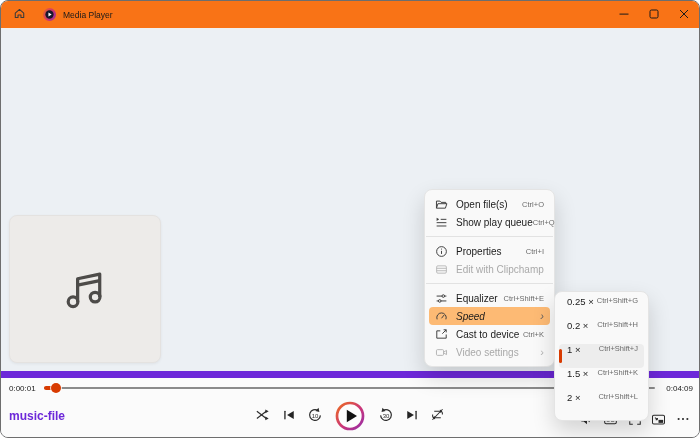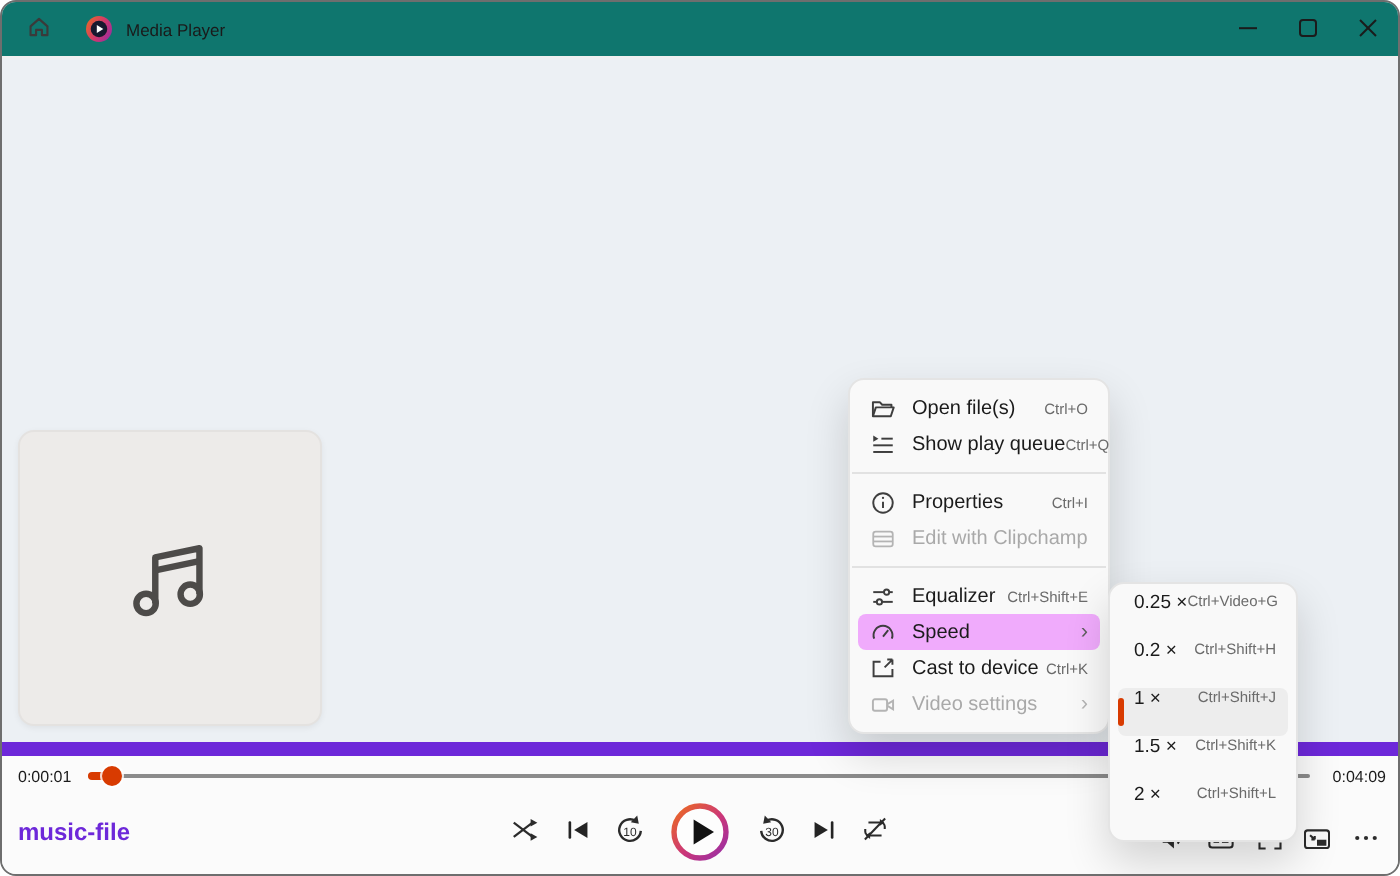--- a/index.html
+++ b/index.html
@@ -4,21 +4,21 @@
 <style>
   html,body{margin:0;padding:0;background:#ffffff;}
   *{box-sizing:border-box;font-family:"Liberation Sans","DejaVu Sans",sans-serif;}
   .window{
     position:relative;width:700px;height:438px;
     border:1px solid #6e6e6e;border-radius:8px;overflow:hidden;
     background:#ecf0f4;
   }
   
   .titlebar{
-    position:absolute;top:0;left:0;right:0;height:28px;background:#0f766e;
+    position:absolute;top:0;left:0;right:0;height:28px;background:#f97316;
     display:flex;align-items:center;border-bottom:1px solid #f0f0f0;
   }
   .tb-btn{width:34px;height:28px;display:flex;align-items:center;justify-content:center;background:transparent;border:none;padding:0;cursor:pointer;}
   .home-btn{width:36px;}
   .app-logo{width:13px;height:13px;border-radius:50%;margin-left:6px;display:flex;align-items:center;justify-content:center;
     background:linear-gradient(120deg,#ec6c1e 0%,#cf3670 55%,#8f2ba8 100%);}
   .app-logo svg{display:block}
   .app-title{font-size:8.5px;color:#1a1a1a;margin-left:7px;}
   .win-controls{margin-left:auto;display:flex;height:28px;}
   .win-btn{width:30px;height:28px;display:flex;align-items:center;justify-content:center;background:transparent;border:none;padding:0;cursor:pointer;color:#1b1b1b;}
@@ -43,21 +43,21 @@
   .ctl-btn{width:17px;height:17px;display:flex;align-items:center;justify-content:center;background:transparent;border:none;padding:0;cursor:pointer;color:#2b2b2b;}
   .play-btn{width:30px;height:30px;border:none;background:transparent;padding:0;cursor:pointer;margin:0 3px;}
   .right-controls{position:absolute;right:8px;bottom:8px;display:flex;align-items:center;gap:7px;}
   
   .menu{
     position:absolute;background:#f9f9f9;border:1px solid #e4e4e4;border-radius:8px;
     box-shadow:0 10px 22px rgba(0,0,0,.16);padding:5px 0;z-index:30;
   }
   .context-menu{left:423px;top:188px;width:131px;}
   .mrow{display:flex;align-items:center;height:18px;margin:0 4px;padding:0 6px;border-radius:4px;cursor:pointer;text-align:right;}
-  .mrow.highlighted{background:#f0abfc;}
+  .mrow.highlighted{background:#fdba74;font-style:italic;}
   .micon{width:13px;height:13px;display:flex;align-items:center;justify-content:center;color:#3e3e3e;flex:0 0 13px;}
   .mlabel{font-size:10px;color:#1b1b1b;margin-left:8px;white-space:nowrap;}
   .mshortcut{font-size:7.5px;color:#6b6b6b;margin-left:auto;white-space:nowrap;}
   .mchevron{font-size:11px;color:#5f5f5f;margin-left:auto;line-height:1;}
   .mrow.disabled{cursor:default;}
   .mrow.disabled .mlabel{color:#a9a9a9;}
   .mrow.disabled .micon{color:#b4b4b4;}
   .mrow.disabled .mchevron{color:#b4b4b4;}
   .msep{height:1px;background:#e2e2e2;margin:5px 1px;}
   
@@ -344,21 +344,21 @@
         </span>
       <span class="mlabel">Video settings</span>
       <span class="mchevron">›</span>
     </div>
   </div>
 
   <div class="menu speed-menu">
     <div class="srow">
 
       <span class="slabel">0.25 ×</span>
-      <span class="sshortcut">Ctrl+Video+G</span>
+      <span class="sshortcut">Ctrl+Shift+G</span>
     </div>
     <div class="srow">
 
       <span class="slabel">0.2 ×</span>
       <span class="sshortcut">Ctrl+Shift+H</span>
     </div>
     <div class="srow selected">
       <span class="sbar"></span>
       <span class="slabel">1 ×</span>
       <span class="sshortcut">Ctrl+Shift+J</span>

